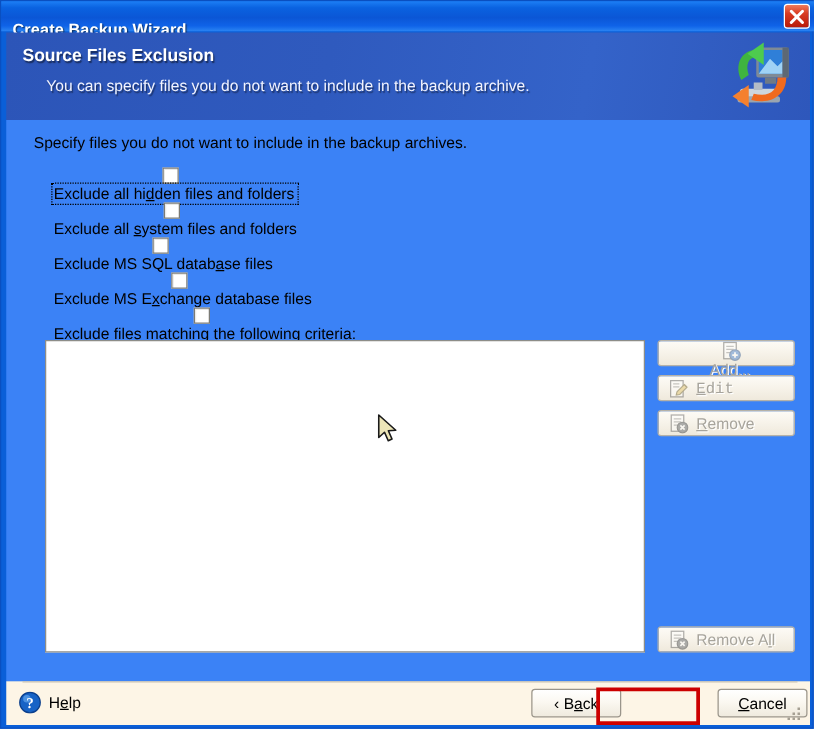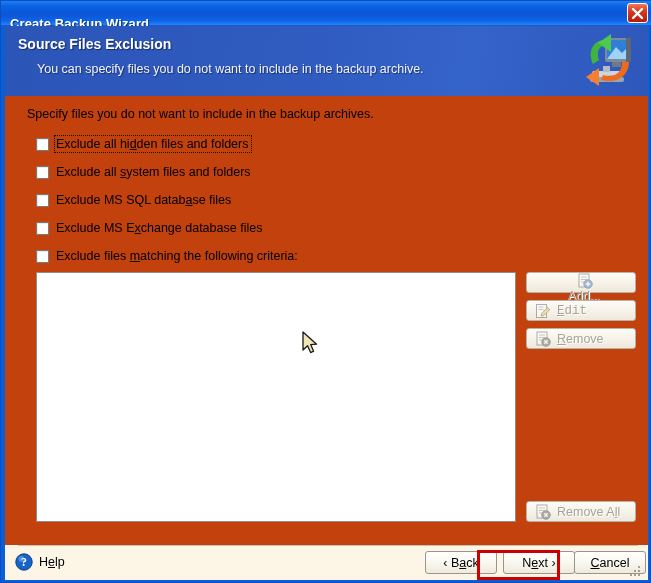--- a/index.html
+++ b/index.html
@@ -60,33 +60,34 @@
     text-shadow:1px 1px 1px rgba(0,0,0,.45);
     white-space:nowrap;
   }
   #header-icon{
     position:absolute;right:7px;top:4px;width:62px;height:60px;
   }
 
   
   #content{
     position:absolute;left:4px;top:95px;width:643px;height:449px;
-    background:#c2410c;
+    background:#3b82f6;
     box-sizing:border-box;
   }
   #intro-text{
     position:absolute;left:22px;top:11px;
     font-size:12.5px;color:#000;white-space:nowrap;
   }
 
   
   .cbrow{
     position:absolute;left:31px;height:20px;
     display:flex;align-items:center;
     cursor:pointer;
+    flex-direction:column;
   }
   .cbbox{
     width:13px;height:13px;box-sizing:border-box;
     border:1px solid #7b7b76;
     background:#ffffff;
     flex:0 0 auto;
     box-shadow:inset 1px 1px 0 #e9e9e6;
   }
   .cblabel{
     font-size:12.5px;color:#000;white-space:nowrap;
@@ -289,23 +290,20 @@
     <svg id="help-icon" viewBox="0 0 18 18">
       <circle cx="9" cy="9" r="8.2" fill="#1763c6" stroke="#0b3f8c" stroke-width="1"></circle>
       <circle cx="6.5" cy="6" r="3" fill="#5fa2ea" opacity=".75"></circle>
       <text x="9" y="13.4" font-family="Liberation Serif, serif" font-size="12" font-weight="bold" fill="#ffffff" text-anchor="middle">?</text>
     </svg>
     <div id="help-label"><span>H</span><span class="acc">e</span><span>lp</span></div>
 
     <div class="navbtn" id="btn-back">
       <span><span>‹ B</span><span class="acc">a</span><span>ck</span></span>
     </div>
-    <div class="navbtn" id="btn-next">
-      <span><span>N</span><span class="acc">e</span><span>xt ›</span></span>
-    </div>
     <div class="navbtn" id="btn-cancel">
       <span><span></span><span class="acc">C</span><span>ancel</span></span>
     </div>
 
     <div id="grip">
       <i style="left:8px;top:2px;"></i>
         <i style="left:4px;top:6px;"></i>
         <i style="left:8px;top:6px;"></i>
       <i style="left:0px;top:10px;"></i>
         <i style="left:4px;top:10px;"></i>

